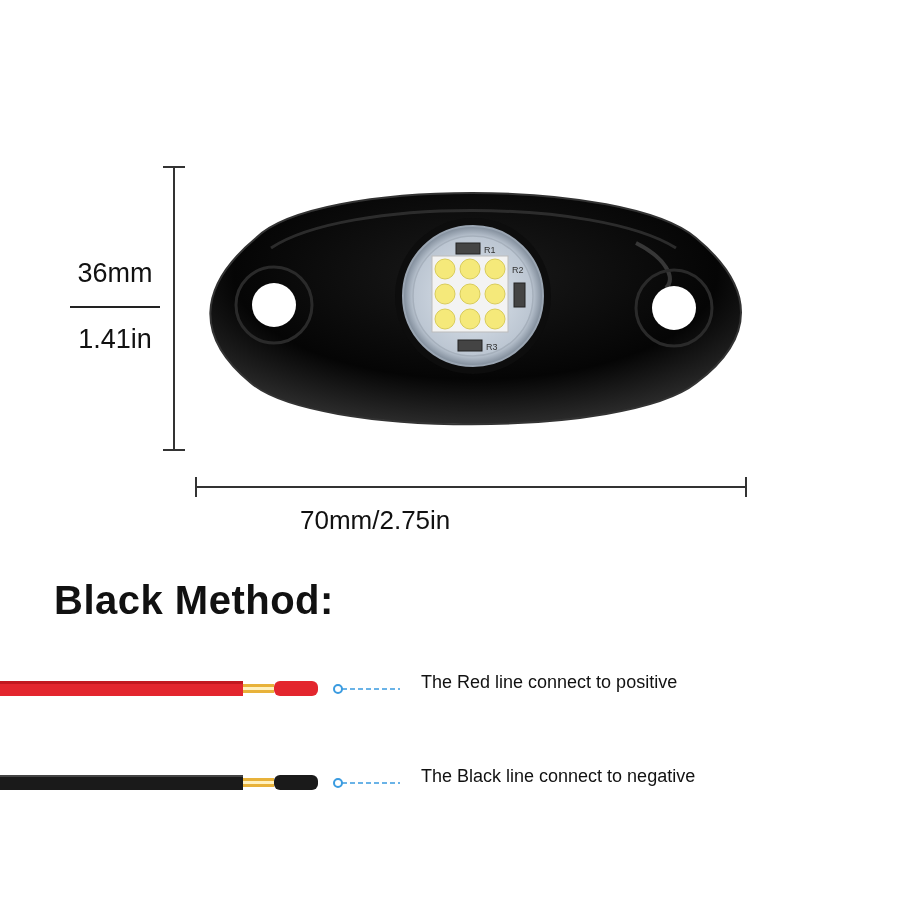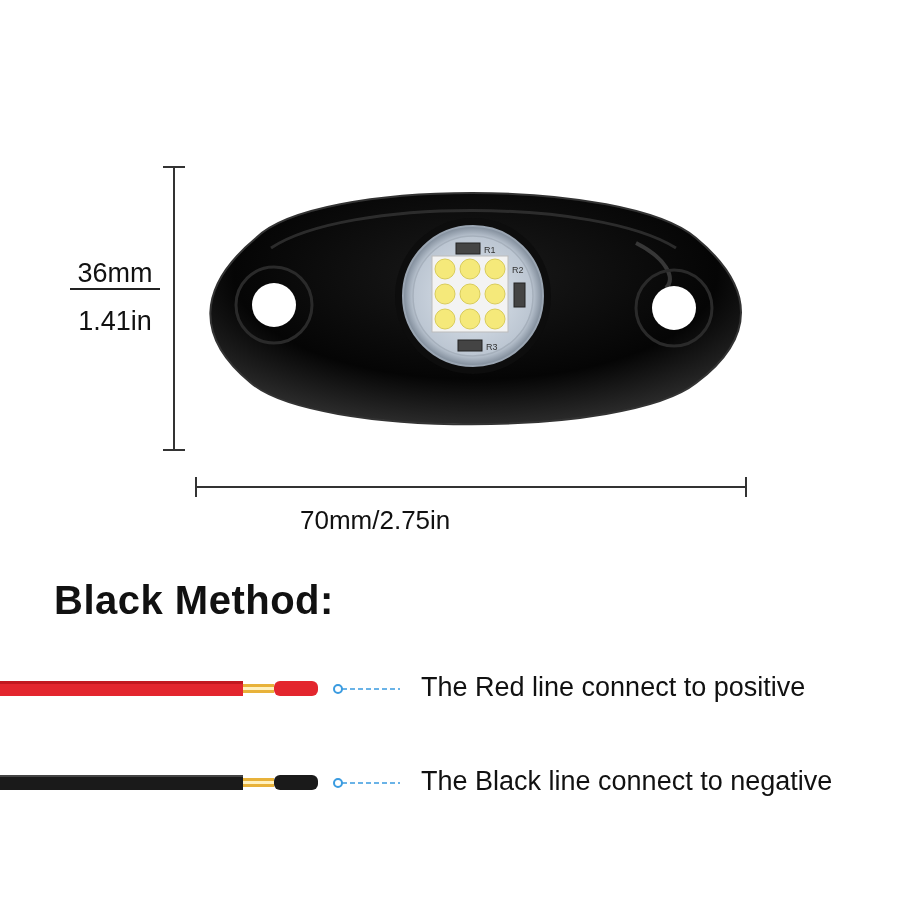--- a/index.html
+++ b/index.html
@@ -7,27 +7,27 @@
       width: 900px; height: 900px; background: #ffffff; position: relative;
       overflow: hidden; font-family: "Liberation Sans", sans-serif; color: #111;
     }
     .abs { position: absolute; }
     
     .vline { left: 173px; top: 167px; width: 2px; height: 283px; background: #333; }
     .vcap { left: 163px; width: 22px; height: 2px; background: #333; }
     .hline { left: 196px; top: 486px; width: 550px; height: 2px; background: #333; }
     .hcap { top: 477px; width: 2px; height: 20px; background: #333; }
     .dim-h { left: 70px; top: 258px; width: 90px; text-align: center; font-size: 27px; line-height: 30px; }
-    .dim-h .top { display: block; border-bottom: 2px solid #222; padding-bottom: 0; }
+    .dim-h .top { display: block; border-bottom: 2px solid #222; padding-bottom: 18px; }
     .dim-h .bot { display: block; padding-top: 16px; }
     .dim-w { left: 300px; top: 505px; width: 340px; font-size: 26px; }
     
     .product { left: 196px; top: 168px; width: 554px; height: 275px; }
     .title { left: 54px; top: 578px; font-size: 40px; font-weight: bold; letter-spacing: 0.5px; }
-    .wire-label { left: 421px; font-size: 27px; }
+    .wire-label { left: 421px; font-size: 18px; }
     .wire-red-label { top: 672px; }
     .wire-black-label { top: 766px; }
   </style>
 </head>
 <body>
 
 <div class="abs vline"></div>
 <div class="abs vcap" style="top:166px"></div>
 <div class="abs vcap" style="top:449px"></div>
 <div class="abs dim-h">

